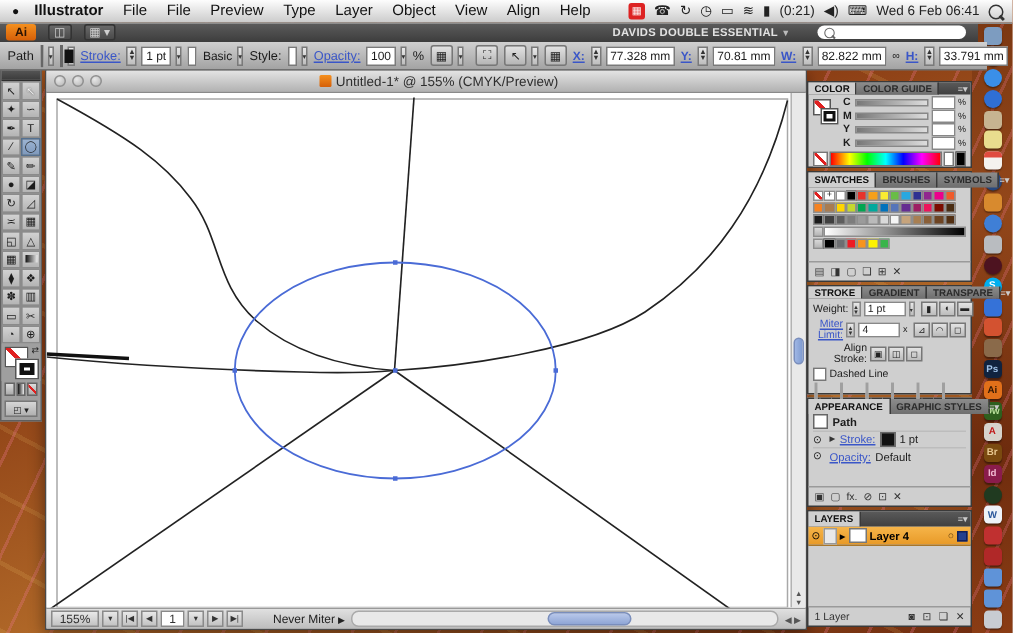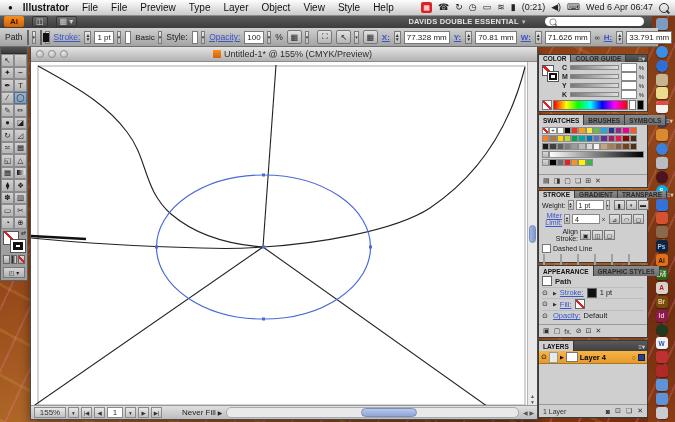--- a/index.html
+++ b/index.html
@@ -203,35 +203,35 @@
   <div id="menu-items">
     <span id="apple" class="mi">●</span>
   <span class="mi app">Illustrator</span>
       <span class="mi">File</span>
       <span class="mi">File</span>
       <span class="mi">Preview</span>
       <span class="mi">Type</span>
       <span class="mi">Layer</span>
       <span class="mi">Object</span>
       <span class="mi">View</span>
-      <span class="mi">Style</span>
+      <span class="mi">Align</span>
       <span class="mi">Help</span>
     </div>
   <div id="status-icons">
       <span class="sic red">▦</span>
       <span class="sic">☎</span>
       <span class="sic">↻</span>
       <span class="sic">◷</span>
       <span class="sic">▭</span>
       <span class="sic">≋</span>
       <span class="sic">▮</span>
       <span class="sic txt">(0:21)</span>
       <span class="sic">◀)</span>
       <span class="sic">⌨</span>
-      <span class="sic txt">Wed 6 Apr 06:47</span>
+      <span class="sic txt">Wed 6 Feb 06:41</span>
       <span class="mag"></span>
     </div>
 </div>
 
 <div id="app-bar" class="abs">
   <span id="ai-logo">Ai</span>
   <span class="appbar-btn">◫</span>
   <span class="appbar-btn">▦ ▾</span>
   <span id="workspace-btn">
     <span>DAVIDS DOUBLE ESSENTIAL</span>
@@ -284,21 +284,21 @@
   <span class="stepper">
       <span>▲</span>
       <span>▼</span>
     </span>
     <span class="cb-field" style="width:38px">70.81 mm</span>
   <span class="xy-lab">W:</span>
   <span class="stepper">
       <span>▲</span>
       <span>▼</span>
     </span>
-    <span class="cb-field" style="width:41px">71.626 mm</span>
+    <span class="cb-field" style="width:41px">82.822 mm</span>
   <span style="font-size:7px;">∞</span>
   <span class="xy-lab">H:</span>
   <span class="stepper">
       <span>▲</span>
       <span>▼</span>
     </span>
     <span class="cb-field" style="width:41px">33.791 mm</span>
 </div>
 
 <div id="toolbar" class="abs">
@@ -381,21 +381,21 @@
   </div>
   <div id="doc-statusbar">
     <span class="sb-btn" id="sb-zoom" style="font-size:8px;">155%</span>
     <span class="sb-btn">▾</span>
     <span class="sb-btn">|◀</span>
     <span class="sb-btn">◀</span>
     <span class="sb-btn" style="width:14px;font-size:8px;background:#fff;">1</span>
     <span class="sb-btn">▾</span>
     <span class="sb-btn">▶</span>
     <span class="sb-btn">▶|</span>
-    <span id="sb-status">Never Fill</span>
+    <span id="sb-status">Never Miter</span>
     <span style="font-size:6px;">▶</span>
     <div id="hscroll">
         <div id="hthumb"></div>
       </div>
     <span style="font-size:6px;color:#555;">◀ ▶</span>
   </div>
 </div>
 
 <div id="panels" class="abs">
 
@@ -594,26 +594,20 @@
         <span class="chip thumb"></span>
         <span style="font-weight:bold;">Path</span>
       </div>
       <div class="ap-row">
         <span class="eye">⊙</span>
         <span class="tri">▶</span>
         <span class="ap-link">Stroke:</span>
         <span class="chip black"></span>
         <span>1 pt</span>
       </div>
-      <div class="ap-row">
-        <span class="eye">⊙</span>
-        <span class="tri">▶</span>
-        <span class="ap-link">Fill:</span>
-        <span class="chip none"></span>
-      </div>
       <div class="ap-row" style="border-bottom:none;">
         <span class="eye">⊙</span>
         <span class="ap-link">Opacity:</span>
         <span>Default</span>
       </div>
     </div>
     <div class="panel-btnbar" id="appearance-buttons">
         <span class="pb-btn">▣</span>
         <span class="pb-btn">▢</span>
         <span class="pb-btn">fx.</span>

